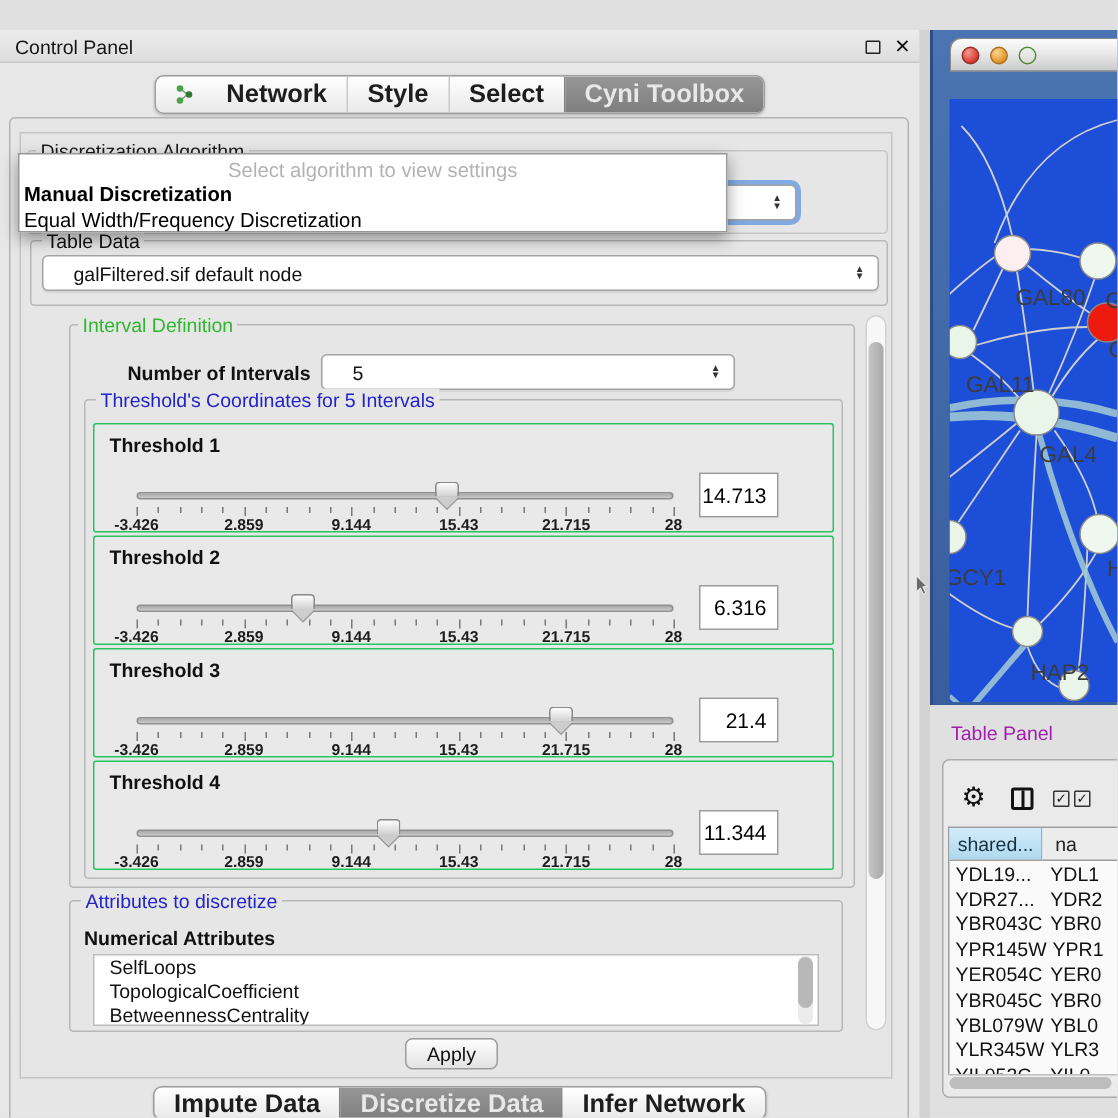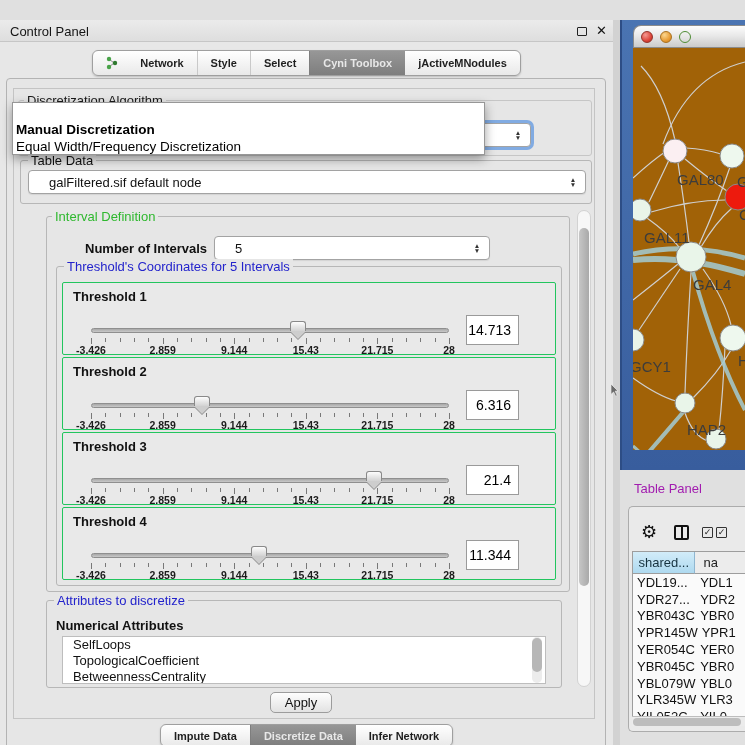--- a/index.html
+++ b/index.html
@@ -13,21 +13,21 @@
   #titlebar .title { position:absolute; left:10px; top:4px; font-size:13px; color:#151515; }
   .float-icon { position:absolute; right:26px; top:7px; width:10px; height:9px; border:1.6px solid #222; border-radius:1px; }
   .close-icon { position:absolute; right:6px; top:3px; font-size:13px; font-weight:bold; color:#111; }
 
   
   .seg-wrap { position:absolute; width:613px; display:flex; justify-content:center; }
   #top-tabs { top:30px; }
   #bottom-tabs { top:704px; }
   .seg-control { display:inline-flex; border:1px solid #9f9f9f; border-radius:6px; overflow:hidden; background:linear-gradient(#ffffff,#e9e9e9); height:26px; box-shadow:0 1px 2px rgba(0,0,0,.18); }
   #bottom-tabs .seg-control { height:23px; }
-  .seg { padding:0 13px; display:flex; align-items:center; gap:22px; font-size:11px; font-weight:bold; color:#1e1e1e; border-left:1px solid #c9c9c9; white-space:nowrap; }
+  .seg { padding:0 13px; display:flex; align-items:center; gap:22px; font-size:17px; font-weight:bold; color:#1e1e1e; border-left:1px solid #c9c9c9; white-space:nowrap; }
   .seg:first-child { border-left:none; }
   .seg.selected { background:linear-gradient(#979797,#7e7e7e); color:#e8e8e8; border-left-color:#7e7e7e; }
   .seg.selected + .seg { border-left:none; }
 
   
   #outer-box { position:absolute; left:6px; top:58px; width:600px; height:673px; border:1px solid #b3b3b3; border-radius:4px; background:#e6e6e6; }
   #inner-box { position:absolute; left:13px; top:68px; width:582px; height:631px; border:1px solid #c4c4c4; background:#e6e6e6; }
 
   .groupbox { position:absolute; border:1px solid #b7b7b7; border-radius:3px; }
   .group-title { position:absolute; font-size:13px; background:#e6e6e6; padding:0 3px; white-space:nowrap; }
@@ -74,21 +74,21 @@
   #gap-strip { position:absolute; left:613px; top:0; width:7px; height:745px; background:#d2d2d2; }
   #mouse-cursor { position:absolute; left:611px; top:364px; z-index:60; }
 
   
   #desktop { position:absolute; left:620px; top:0; width:125px; height:450px; background:linear-gradient(180deg,#4a74b2,#385d9d); border-left:2px solid #2d4d85; }
   #net-frame-titlebar { position:absolute; left:633px; top:5px; width:112px; height:23px; background:linear-gradient(#fcfcfc,#e9e9e9 45%,#cbcbcb); border:1px solid #8b8b8b; border-right:none; border-radius:8px 0 0 0; }
   .light { position:absolute; top:5px; width:12px; height:12px; border-radius:50%; }
   .light.red   { left:7px;  background:radial-gradient(circle at 35% 30%, #f49a92, #dc4338 62%, #ab2a20); border:1px solid #933229; }
   .light.yellow{ left:26px; background:radial-gradient(circle at 35% 30%, #fad690, #e89b33 62%, #c2791f); border:1px solid #a8701f; }
   .light.green { left:45px; background:radial-gradient(circle at 35% 30%, #c2ecaa, #6fbe51 62%, #4f9a36; ); border:1px solid #4f8c35; }
-  #net-canvas { position:absolute; left:633px; top:28px; width:112px; height:402px; background:#a16207; overflow:hidden; }
+  #net-canvas { position:absolute; left:633px; top:46px; width:112px; height:402px; background:#1d4ed8; overflow:hidden; }
 
   #table-region { position:absolute; left:620px; top:450px; width:125px; height:295px; background:#e0e0e0; }
   #table-panel-title { position:absolute; left:634px; top:461px; font-size:13px; color:#a21caf; }
   #table-panel { position:absolute; left:628px; top:486px; width:117px; height:226px; background:#eaeaea; border:1px solid #acacac; border-right:none; border-radius:5px 0 0 5px; }
   #gear { position:absolute; left:641px; top:501px; font-size:18px; color:#111; }
   #split-icon { position:absolute; left:674px; top:505px; width:15px; height:15px; border:2px solid #111; border-radius:2px; }
   #split-icon::after { content:''; position:absolute; left:4.5px; top:0; width:2px; height:11px; background:#111; }
   .mini-check { position:absolute; top:507px; width:11px; height:11px; border:1.5px solid #333; border-radius:1px; font-size:9px; line-height:9px; text-align:center; color:#222; }
   #check1 { left:702px; } #check2 { left:716px; }
 
@@ -133,40 +133,38 @@
           </div>
           <div class="seg">
             <span>Style</span>
           </div>
           <div class="seg">
             <span>Select</span>
           </div>
           <div class="seg selected">
             <span>Cyni Toolbox</span>
           </div>
-          <div class="seg">
-            <span>jActiveMNodules</span>
-          </div>
         </div>
     </div>
 
     <div id="outer-box"></div>
     <div id="inner-box"></div>
 
     <div class="groupbox" style="left:18px; top:80px; width:574px; height:56px; border-color:#c6c6c6;"></div>
     <div class="group-title" style="left:24px; top:73px; color:#1a1a1a;">Discretization Algorithm</div>
     <div class="combo" id="algo-combo">
       <span class="combo-text"></span>
       <span class="stepper">
           <span>▲</span>
           <span>▼</span>
         </span>
     </div>
 
     <div id="algo-popup">
+      <div class="hint">Select algorithm to view settings</div>
       <div class="opt1">Manual Discretization</div>
       <div class="opt2">Equal Width/Frequency Discretization</div>
     </div>
 
     <div class="groupbox" style="left:20px; top:140px; width:572px; height:44px;"></div>
     <div class="group-title" style="left:28px; top:133px; color:#111;">Table Data</div>
     <div class="combo" style="left:28px; top:150px; width:558px;">
       <span class="combo-text">galFiltered.sif default node</span>
       <span class="stepper">
           <span>▲</span>

